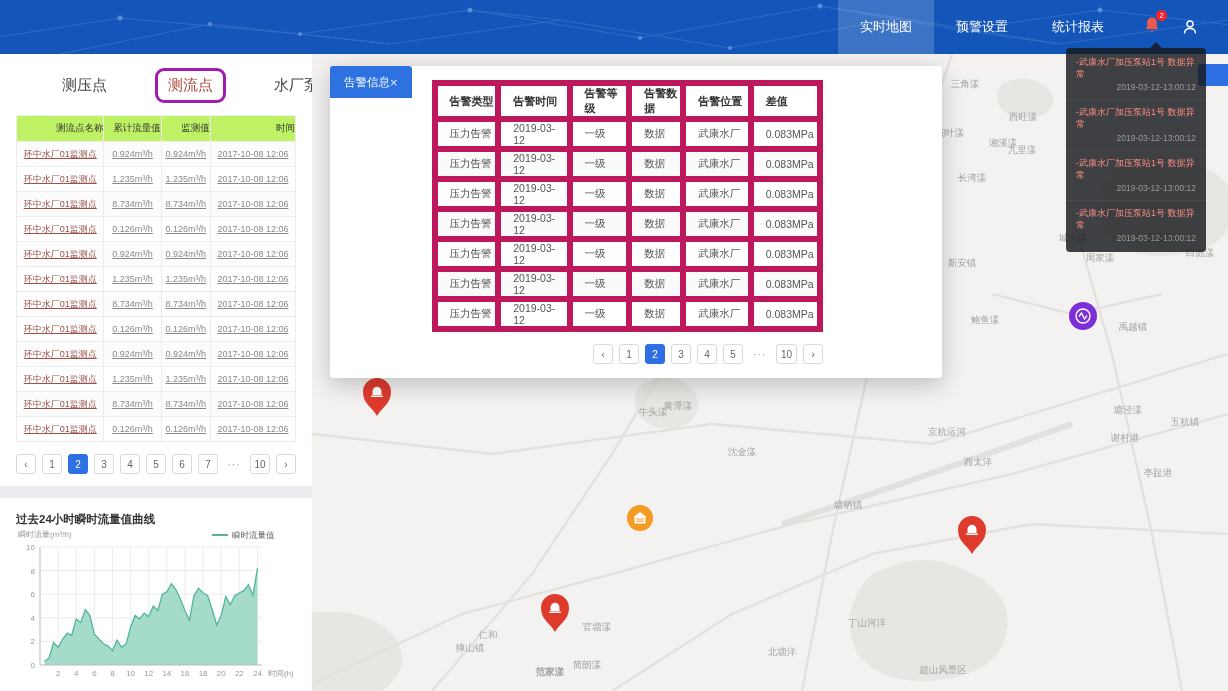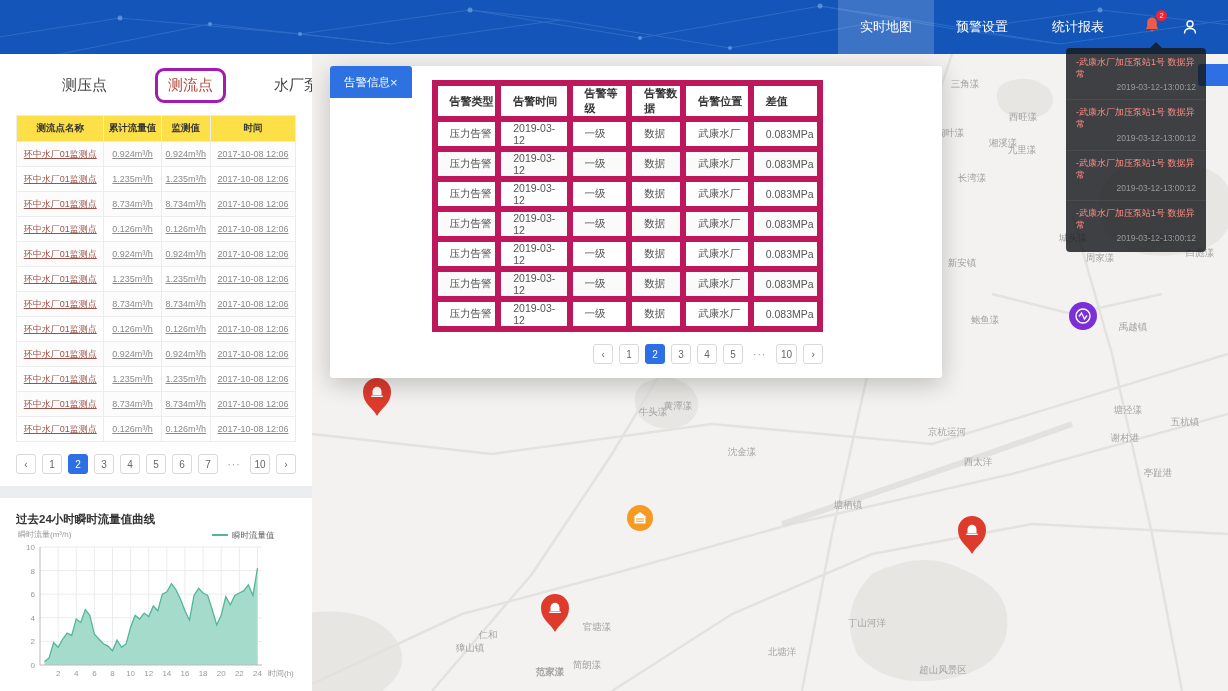--- a/index.html
+++ b/index.html
@@ -32,21 +32,21 @@
   .tab { font-size:15px; color:#444; padding:5px 7px; cursor:pointer; white-space:nowrap;margin-left:39px; }
   .tab.active { border:3px solid #a21caf; border-radius:9px; color:#b0493c; background:#fff; padding:5px 10px; }
   .search-box { margin-left:auto; display:flex; align-items:center; border:1px solid #dcdcdc;
     border-radius:3px; height:24px; width:104px; padding:0 6px; }
   .search-box input { border:none; outline:none; width:100%; font-size:9px; color:#666; }
   .search-box input::placeholder { color:#c0c0c0; }
 
   
   table.data { border-collapse:collapse; width:280px; margin-top:12px; }
   table.data th, table.data td { border:1px solid #ececec; text-align:center; }
-  table.data th { font-size:9.5px; color:#333; font-weight:bold; height:26px; background:#fde047; }
+  table.data th { font-size:9.5px; color:#333; font-weight:normal; height:26px; background:#bef264;text-align:right; }
   table.data td { font-size:9px; color:#8a8a8a; height:25px;text-decoration:underline; }
   table.data td.name { color:#9c5248; }
   table.data tr:nth-child(odd) td { background:#fcfcfc; }
 
   
   .pager { display:flex; gap:6px; margin-top:12px; justify-content:center; align-items:center; }
   .pager.right { justify-content:flex-end; margin-top:12px; }
   .pg { min-width:20px; height:20px; border:1px solid #d9d9d9; border-radius:3px; background:#fff;
     font-size:10px; color:#666; display:flex; align-items:center; justify-content:center;
     cursor:pointer; padding:0 4px; }

